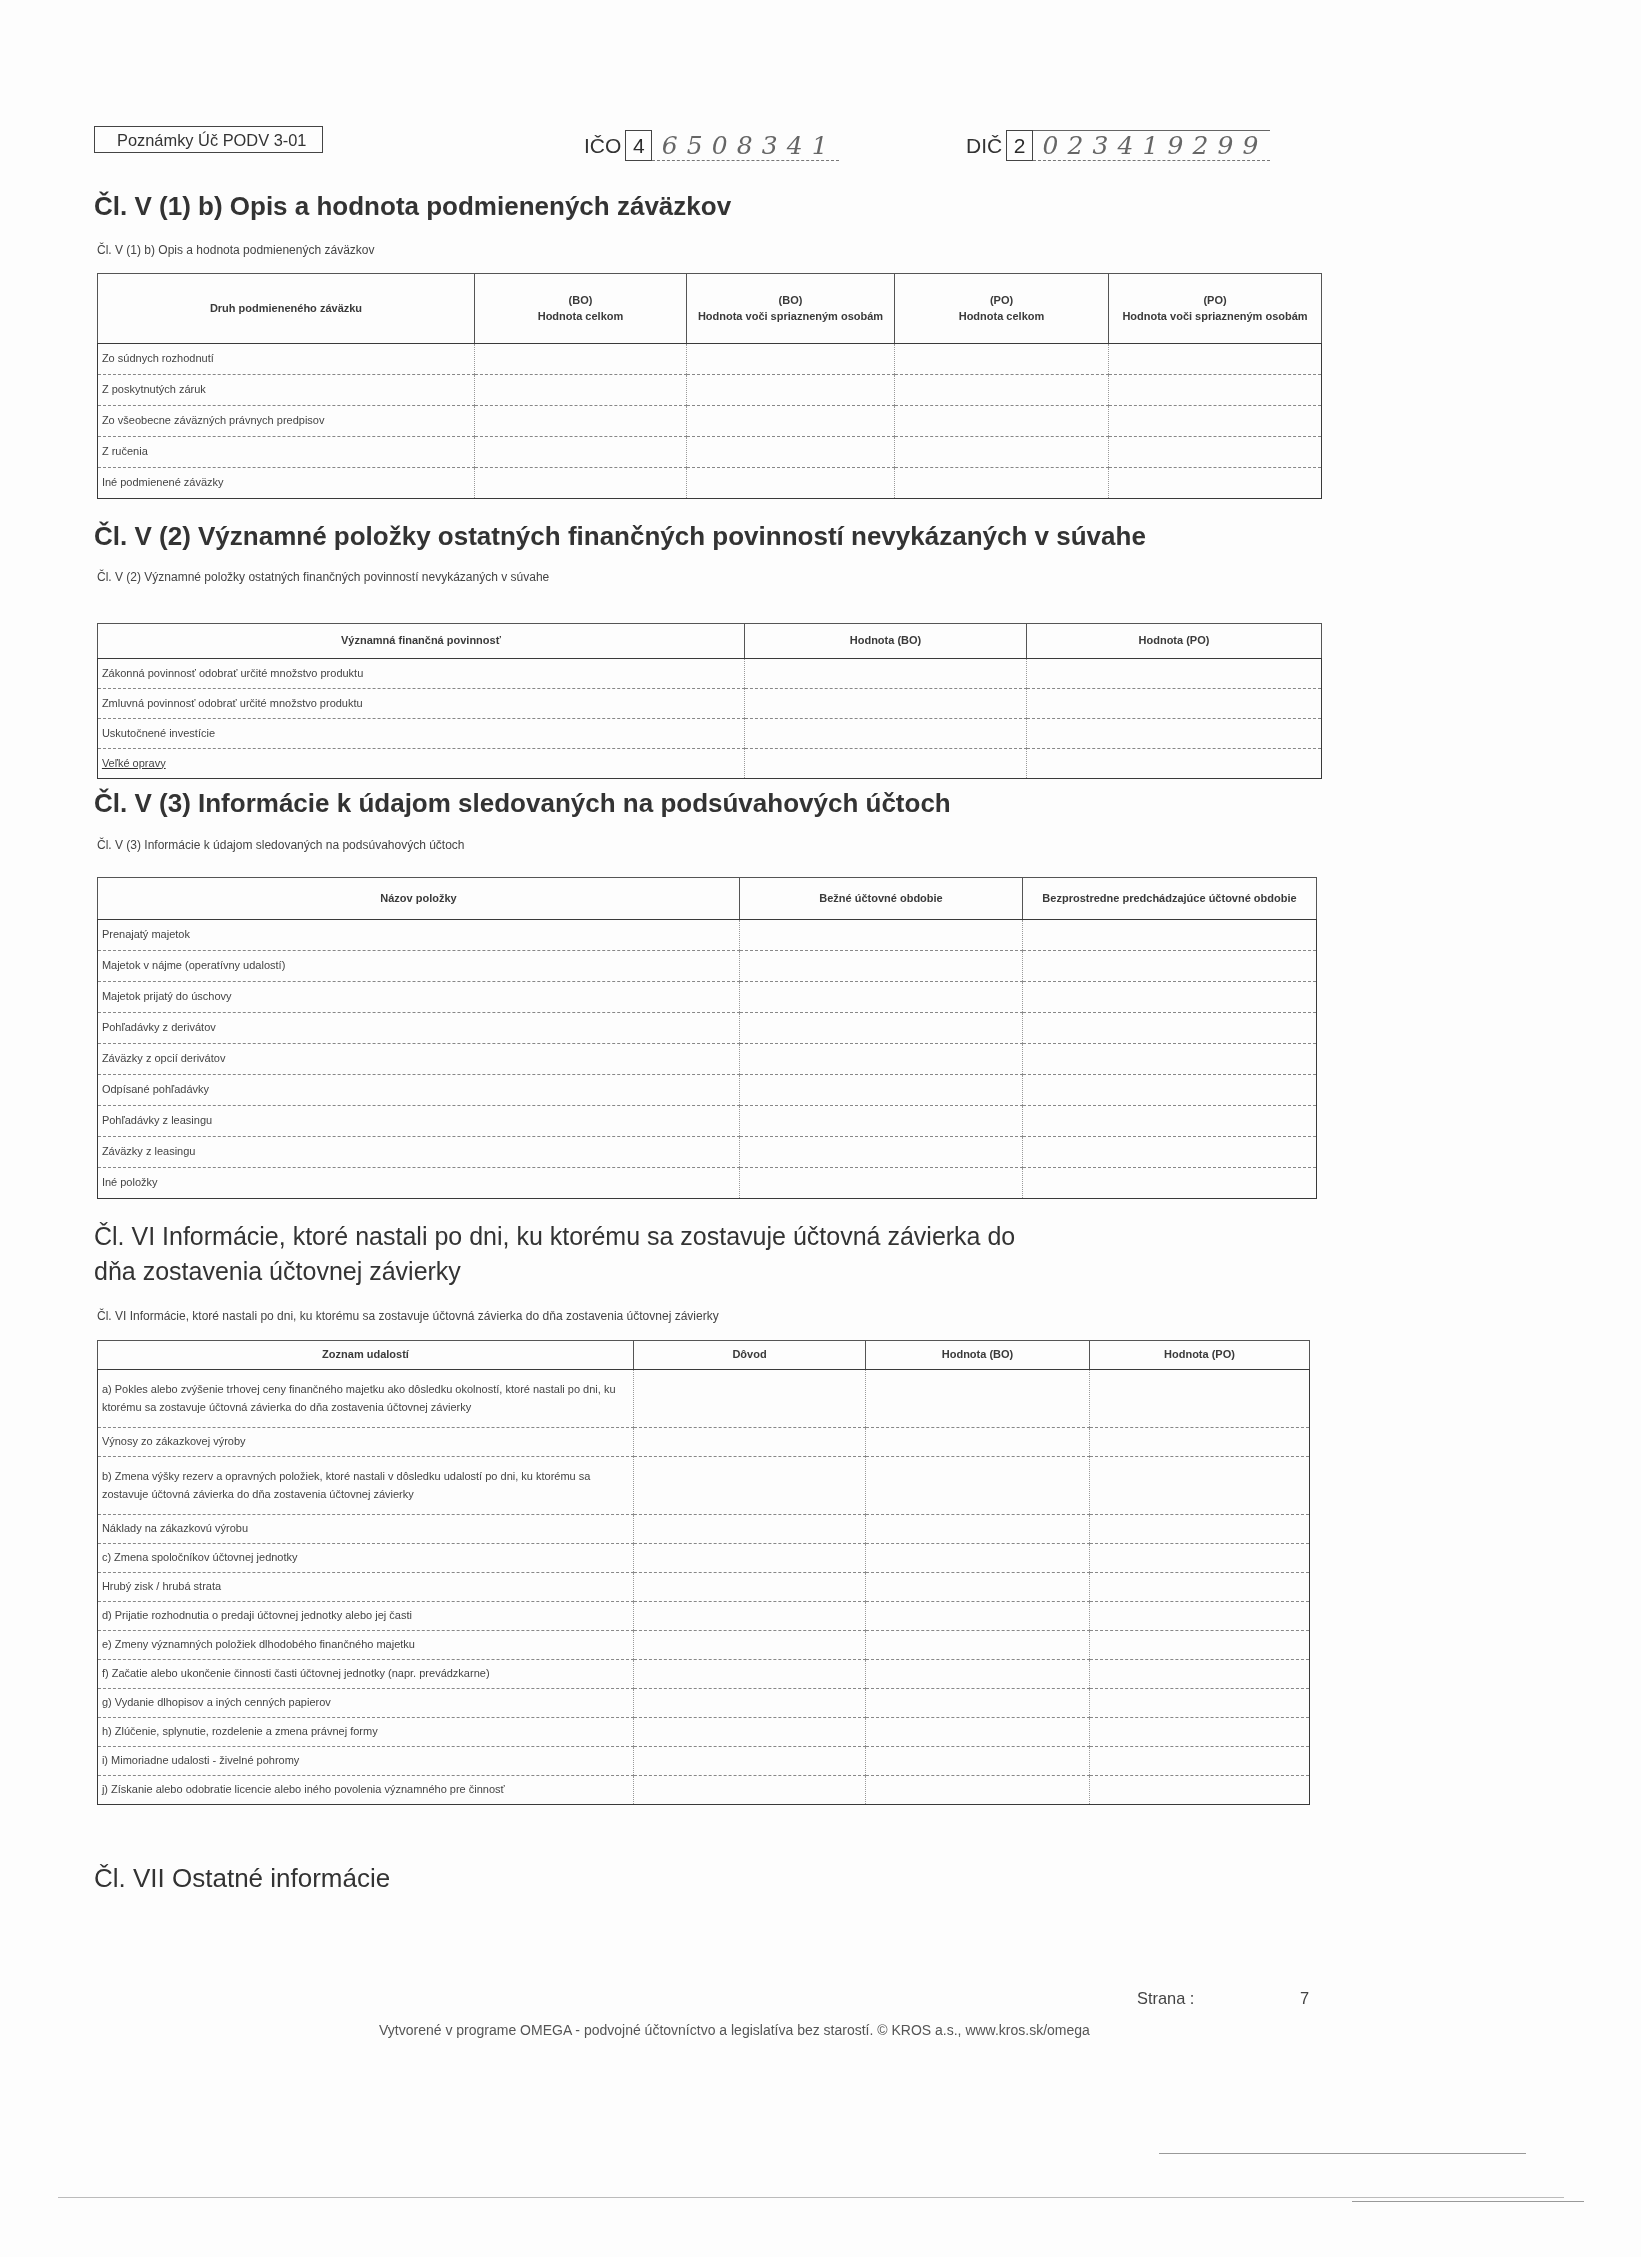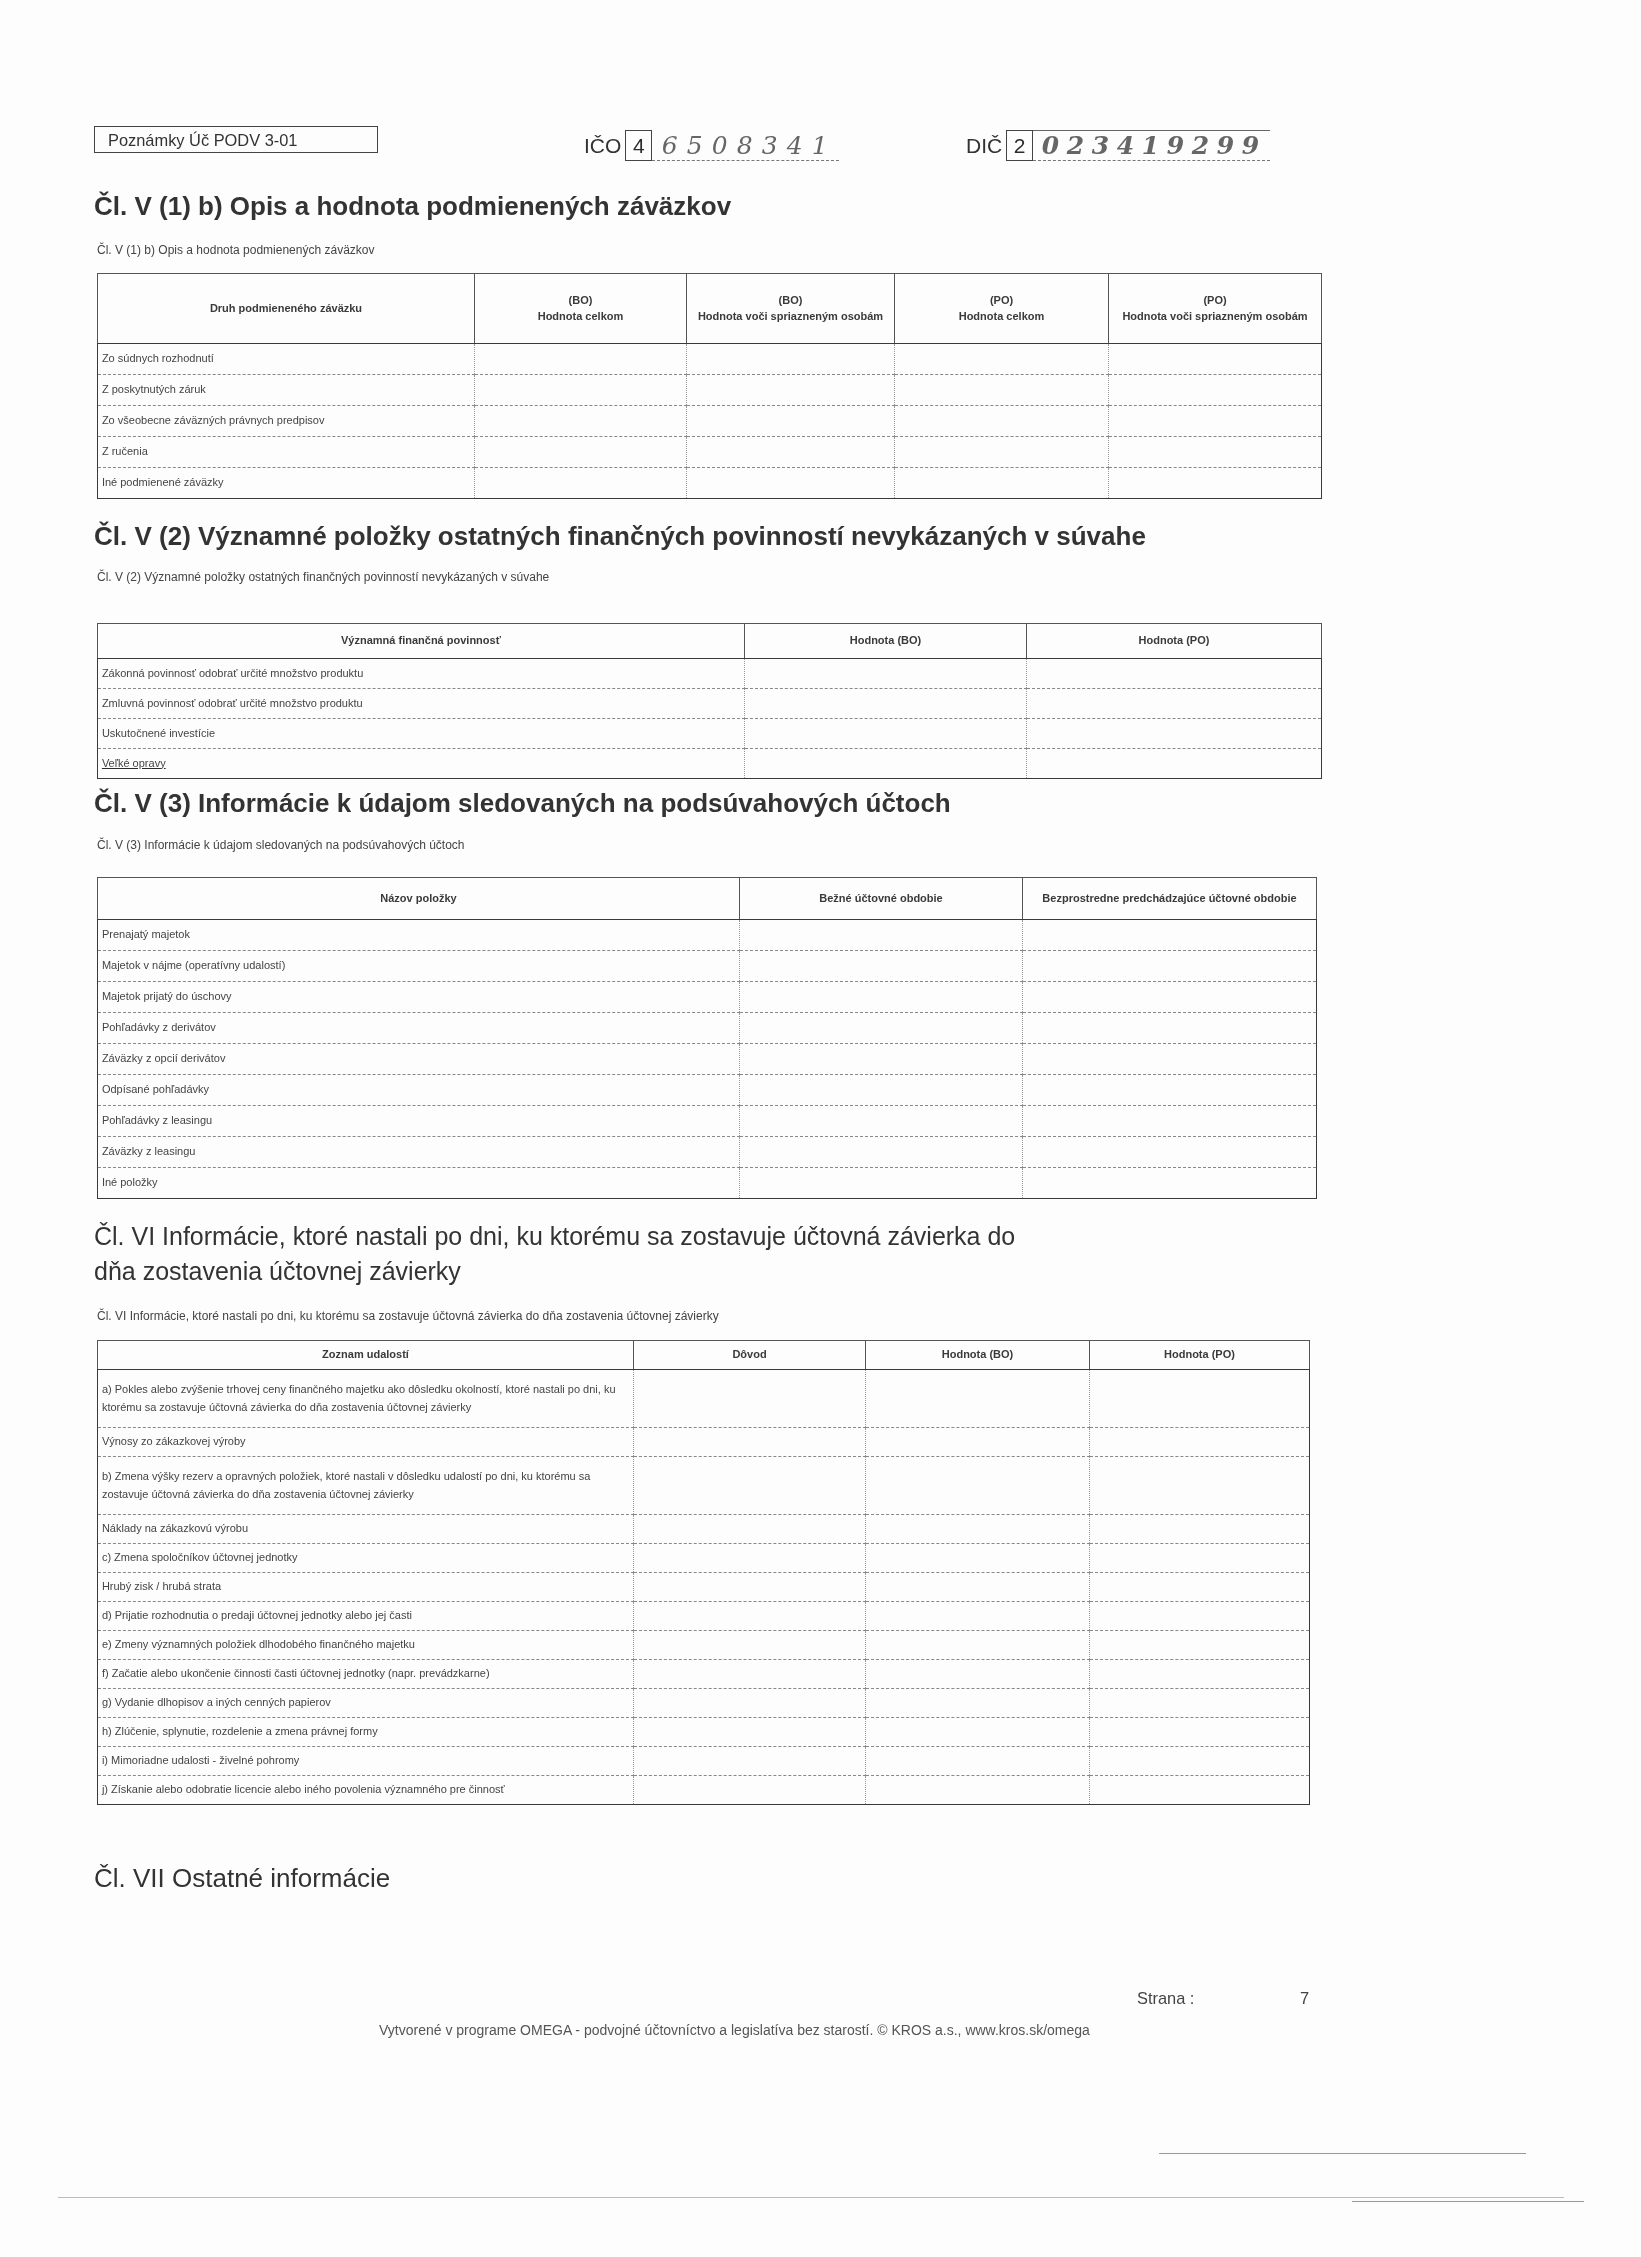--- a/index.html
+++ b/index.html
@@ -1,20 +1,20 @@
 <!DOCTYPE html>
 <html><head>
 <meta charset="utf-8">
 <style>
   html, body { margin:0; padding:0; }
   body { width:1641px; height:2257px; background:#fdfdfd; position:relative; overflow:hidden;
          font-family:"Liberation Sans", sans-serif; color:#2b2b2b; }
   .abs { position:absolute; }
-  .docbox { left:94px; top:126px; width:284px; height:27px; border:1.9px solid #444; font-size:16.4px;
-            line-height:27px; padding-left:13px; box-sizing:border-box; color:#333; }
+  .docbox { left:94px; top:126px; width:229px; height:27px; border:1.9px solid #444; font-size:16.4px;
+            line-height:27px; padding-left:22px; box-sizing:border-box; color:#333; }
   .idlabel { font-size:21px; color:#333; }
   .idfirst { display:inline-block; border:1.9px solid #444; width:25px; height:29px; text-align:center;
              line-height:29px; font-size:21px; margin-left:3.9px; vertical-align:middle; }
   .idrow { display:flex; align-items:center; }
   .hand { font-family:"DejaVu Serif", serif; font-style:italic; font-size:25px; color:#666;
           border-bottom:1.9px dashed #777; height:29px; line-height:29px; letter-spacing:1.9px; padding:0 5.8px;}
   .hand span { display:inline-block; width:25px; text-align:center; }
   .h1 { font-size:26px; font-weight:bold; color:#333; left:94px; }
   .h1.light { font-weight:normal; }
   .sub { font-size:12px; color:#444; left:97px; }
@@ -37,21 +37,21 @@
 
 <div class="abs idrow" style="left:584px; top:130px;">
   <span class="idlabel">IČO</span>
   <span class="idfirst">4</span>
   <span class="hand" id="ico-hand"><span>6</span><span>5</span><span>0</span><span>8</span><span>3</span><span>4</span><span>1</span></span>
 </div>
 
 <div class="abs idrow" style="left:966px; top:130px;">
   <span class="idlabel">DIČ</span>
   <span class="idfirst">2</span>
-  <span class="hand" id="dic-hand" style="border-top:1.9px solid #666;font-weight:bold;"><span>0</span><span>2</span><span>3</span><span>4</span><span>1</span><span>9</span><span>2</span><span>9</span><span>9</span></span>
+  <span class="hand" id="dic-hand" style="border-top:1.9px solid #666;"><span>0</span><span>2</span><span>3</span><span>4</span><span>1</span><span>9</span><span>2</span><span>9</span><span>9</span></span>
 </div>
 
 <div class="abs h1" style="top:191px;">Čl. V (1) b) Opis a hodnota podmienených záväzkov</div>
 <div class="abs sub" style="top:243px;">Čl. V (1) b) Opis a hodnota podmienených záväzkov</div>
 <table class="form" style="left:97px; top:273px; width:1224px;">
   <colgroup>
       <col style="width:377px">
       <col style="width:212px">
       <col style="width:208px">
       <col style="width:214px">

